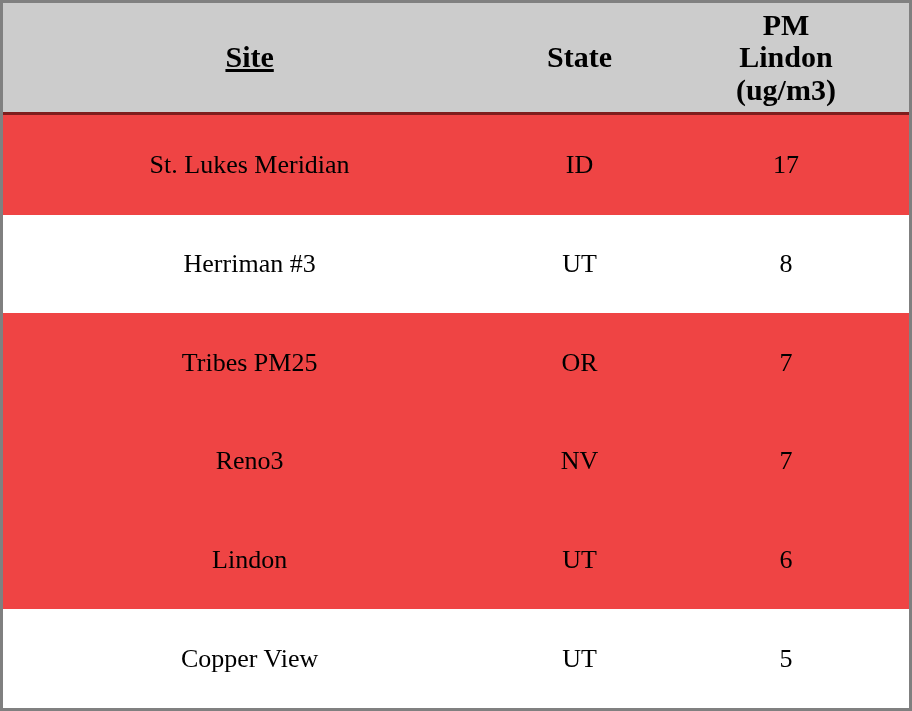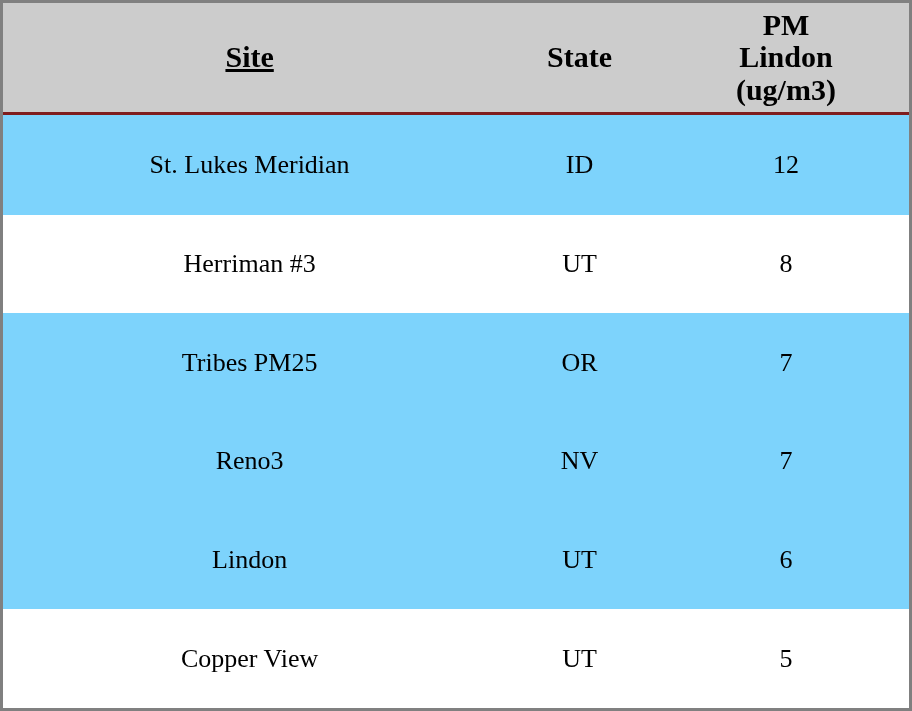--- a/index.html
+++ b/index.html
@@ -47,21 +47,21 @@
   tbody td {
     font-family: "Liberation Serif", serif;
     font-size: 26px;
     color: #000000;
     text-align: center;
     vertical-align: middle;
     padding: 0;
     height: 58px;
     border: none;
   }
-  tbody tr.row-odd { background: #7dd3fc; }
+  tbody tr.row-odd { background: #ef4444; }
   tbody tr.row-even { background: #ffffff; border-radius: 28px; }
 </style>
 </head>
 <body>
 
 <div class="table-wrap">
   <table class="data-table">
     <thead>
       <tr class="header-row">
         <th class="col-site">Site</th>
@@ -70,21 +70,21 @@
           <div>PM</div>
           <div>Lindon</div>
           <div>(ug/m3)</div>
         </th>
       </tr>
     </thead>
     <tbody>
       <tr class="row-odd">
         <td>St. Lukes Meridian</td>
         <td>ID</td>
-        <td>12</td>
+        <td>17</td>
       </tr>
       <tr class="row-even">
         <td>Herriman #3</td>
         <td>UT</td>
         <td>8</td>
       </tr>
       <tr class="row-odd">
         <td>Tribes PM25</td>
         <td>OR</td>
         <td>7</td>

